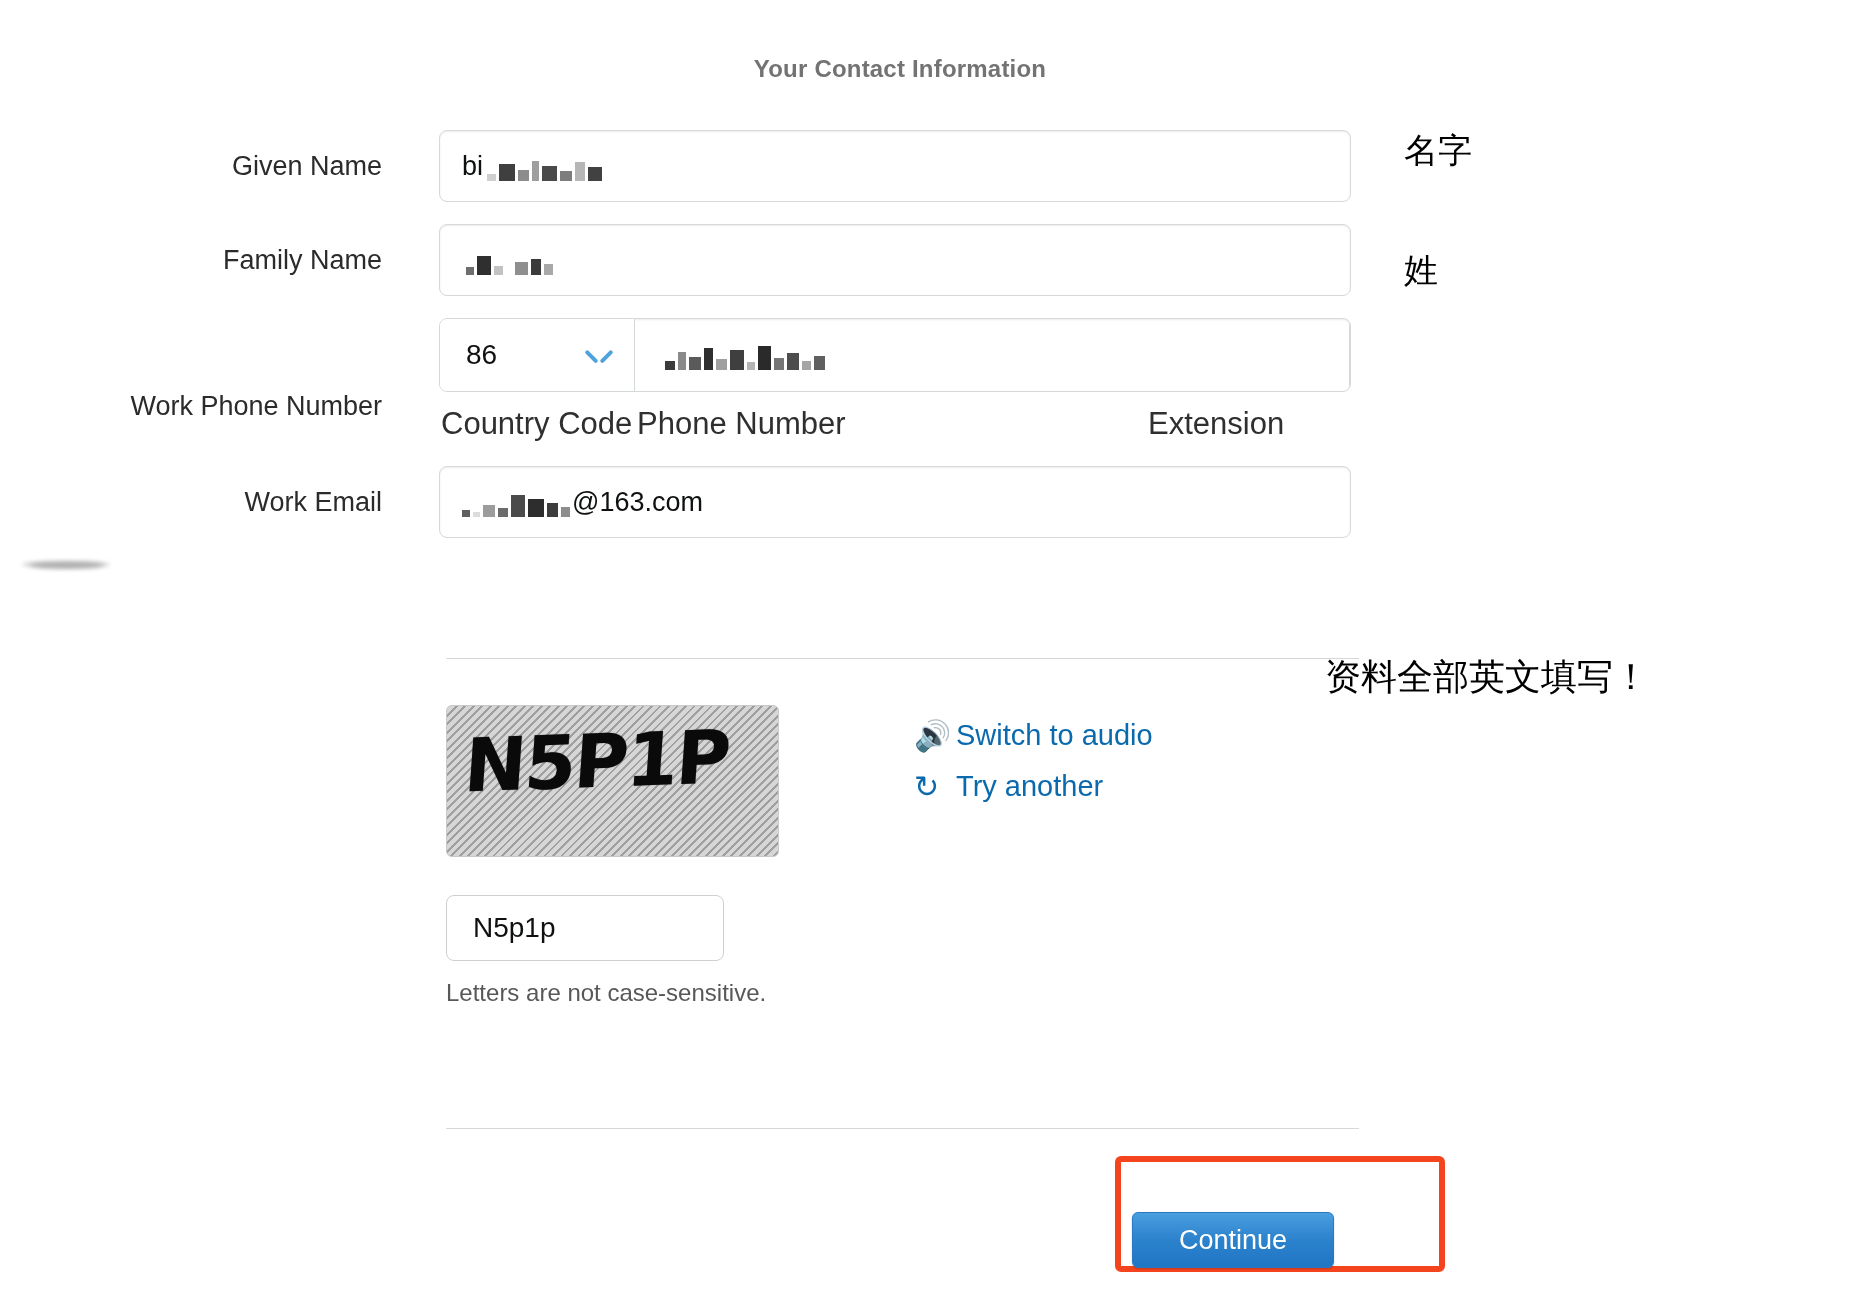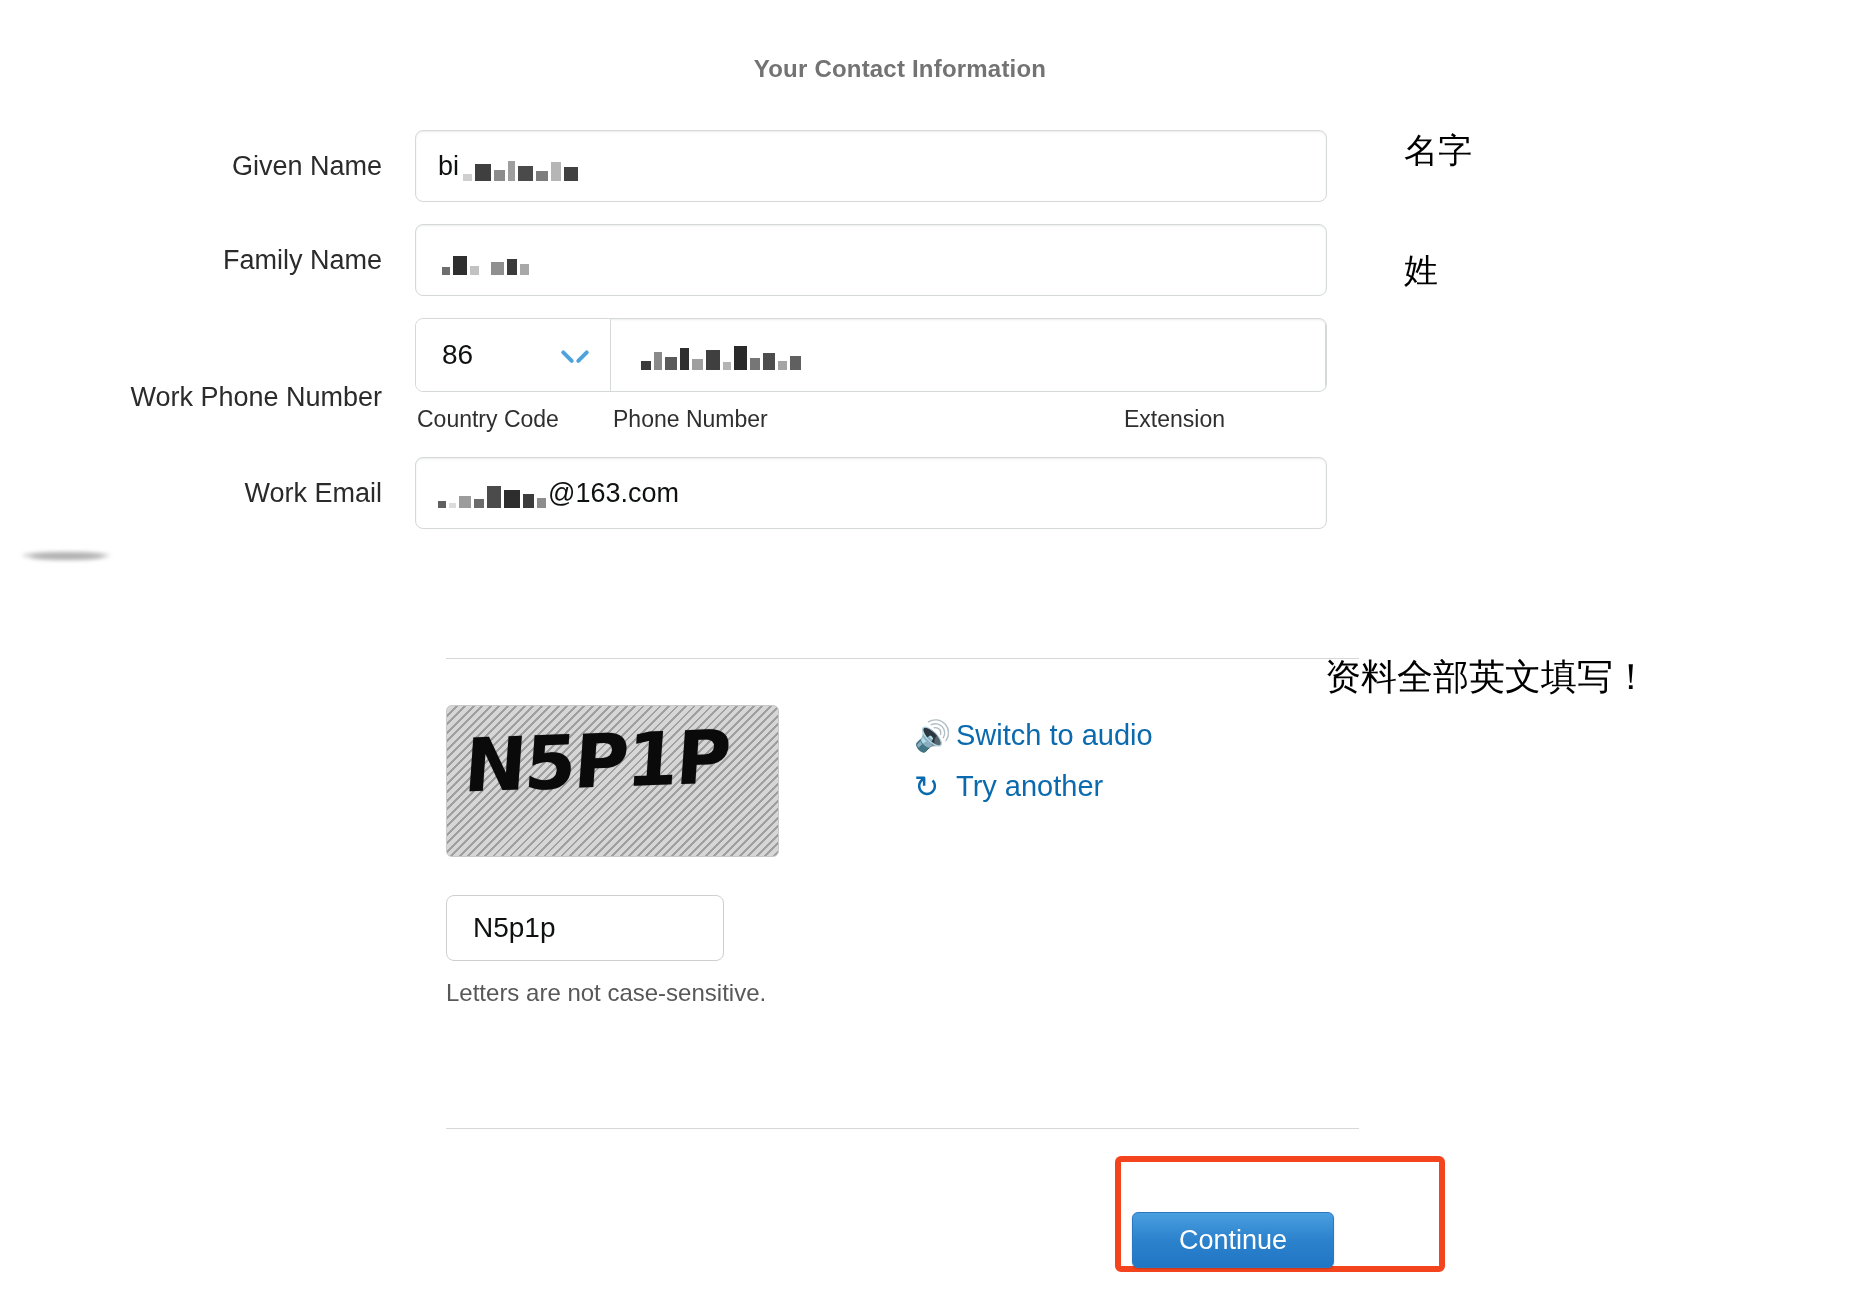--- a/index.html
+++ b/index.html
@@ -46,20 +46,21 @@
     text-align: right;
     padding-right: 33px;
     box-sizing: border-box;
     font-size: 27px;
     color: #2b2b2b;
     line-height: 72px;
     white-space: nowrap;
   }
   .field-col {
     width: 912px;
+    margin-left: 24px;
   }
 
   .input-box {
     height: 72px;
     box-sizing: border-box;
     border: 1px solid #d5d9d9;
     border-radius: 8px;
     background: #ffffff;
     box-shadow: 0 1px 2px rgba(15,17,17,0.08) inset;
     display: flex;
@@ -142,21 +143,21 @@
     display: flex;
     align-items: center;
     padding: 0 22px;
     box-sizing: border-box;
     font-size: 27px;
     color: #9a9a9a;
   }
   .sub-labels {
     display: flex;
     margin-top: 14px;
-    font-size: 23px;
+    font-size: 31px;
     color: #2f2f2f;
   }
   .sub-labels .s1 { width: 196px; padding-left: 2px; box-sizing: border-box; }
   .sub-labels .s2 { flex: 1; padding-left: 2px; box-sizing: border-box; }
   .sub-labels .s3 { width: 205px; padding-left: 2px; box-sizing: border-box; }
 
   
   .divider {
     position: absolute;
     left: 446px;

